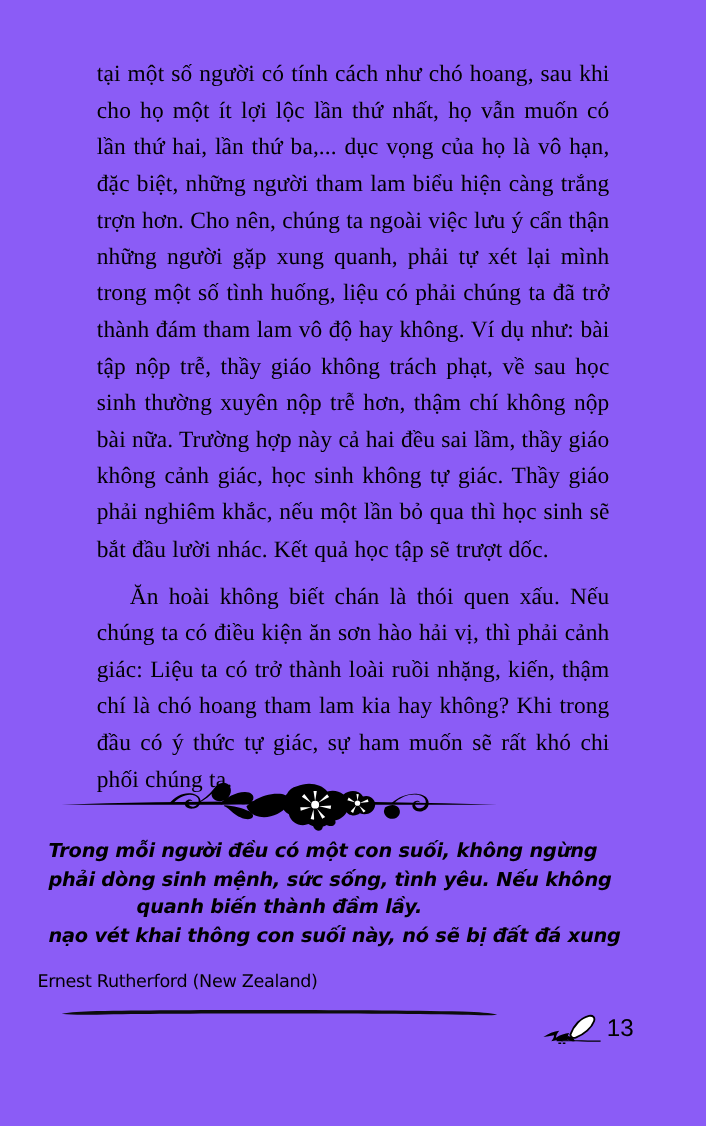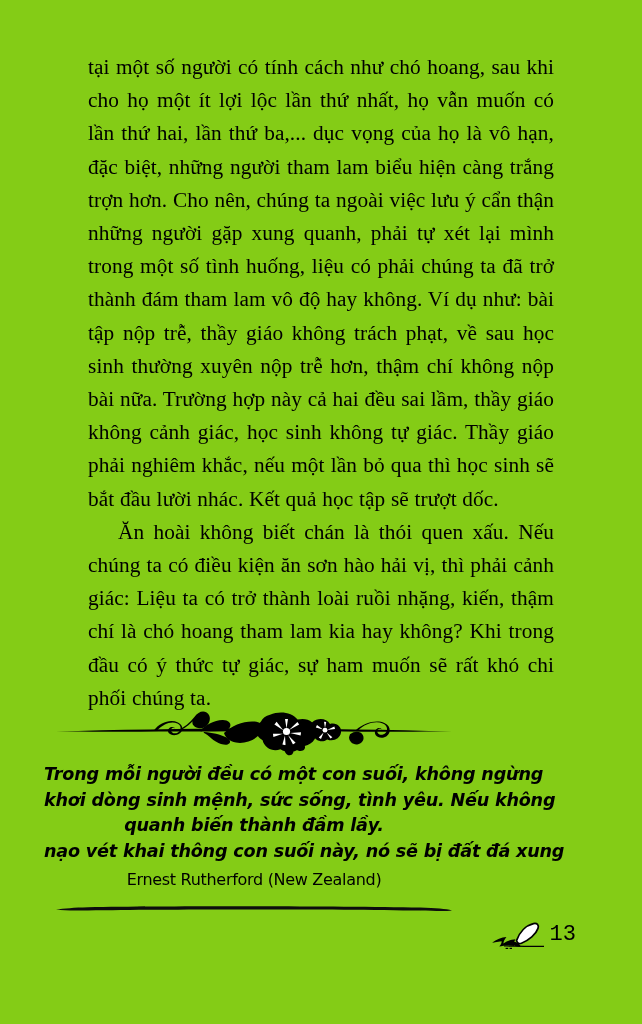--- a/index.html
+++ b/index.html
@@ -13,21 +13,21 @@
     position: relative;
     overflow: hidden;
     font-family: "Liberation Serif", "DejaVu Serif", serif;
     color: #000000;
   }
 
   
   .page {
     position: absolute;
     inset: 0;
-    background: #84cc16;
+    background: #8b5cf6;
   }
 
   
   .body-text {
     position: absolute;
     left: 88px;
     top: 51px;
     width: 466px;
   }
   .para {
@@ -37,21 +37,21 @@
     text-align: justify;
     text-justify: inter-word;
     letter-spacing: 0.1px;
     word-spacing: 0.2px;
     hyphens: none;
   }
   .para.indent {
     text-indent: 30px;
   }
   .para + .para {
-    margin-top: 0;
+    margin-top: 10px;
   }
 
   
   .quote-block {
     position: absolute;
     left: 0;
     top: 700px;
     width: 508px;
   }
 
@@ -78,23 +78,22 @@
     text-align: center;
     letter-spacing: -0.2px;
     color: #000;
   }
   .quote-line {
     display: block;
     white-space: nowrap;
   }
 
   .quote-author {
-    margin: 6px auto 0 auto;
+    margin: 18px auto 0 auto;
     width: 440px;
-    text-align: center;
     font-family: "DejaVu Sans", "Liberation Sans", sans-serif;
     font-size: 16px;
     letter-spacing: -0.3px;
     color: #000;
   }
 
   .rule-wrap {
     position: relative;
     width: 400px;
     height: 18px;
@@ -114,21 +113,21 @@
     display: flex;
     align-items: center;
     gap: 4px;
   }
   .folio-ornament {
     display: block;
     width: 58px;
     height: 32px;
   }
   .folio-number {
-    font-family: Liberation Mono, monospace;
+    font-family: Liberation Sans, sans-serif;
     font-size: 22px;
     line-height: 1;
     color: #000;
     padding-bottom: 2px;
   }
 </style>
 </head>
 <body>
 
 <div class="page">
@@ -206,21 +205,21 @@
 
         <path d="M302 30.0 C 310 23.0, 322 19.4, 330.4 23.0 C 338 26.2, 337.2 35.6, 329.8 37.4
                  C 323.6 38.9, 319.0 34.0, 321.6 30.0 C 323.4 27.2, 327.0 27.4, 328.0 29.6
                  C 326.4 28.2, 324.0 28.6, 323.4 30.4 C 322.6 33.0, 325.6 35.6, 329.0 34.6
                  C 334.2 33.0, 334.8 25.8, 328.8 23.4 C 321.2 20.4, 310.6 23.8, 304.4 30.2 Z" fill="#000"></path>
       </svg>
     </div>
 
     <div class="quote-text">
       <span class="quote-line">Trong mỗi người đều có một con suối, không ngừng</span>
-      <span class="quote-line">khơi dòng sinh mệnh, sức sống, tình yêu. Nếu không</span>
+      <span class="quote-line">phải dòng sinh mệnh, sức sống, tình yêu. Nếu không</span>
       <span class="quote-line">quanh biến thành đầm lầy.</span>
       <span class="quote-line">nạo vét khai thông con suối này, nó sẽ bị đất đá xung</span>
     </div>
 
     <div class="quote-author">Ernest Rutherford (New Zealand)</div>
 
     <div class="rule-wrap">
       <svg viewBox="0 0 400 18" xmlns="http://www.w3.org/2000/svg" aria-hidden="true">
         <path d="M2 6.6 C 10 5.4, 20 4.6, 34 4.2 C 120 2.8, 280 3.0, 366 4.6
                  C 382 5.0, 392 6.0, 398 7.4

